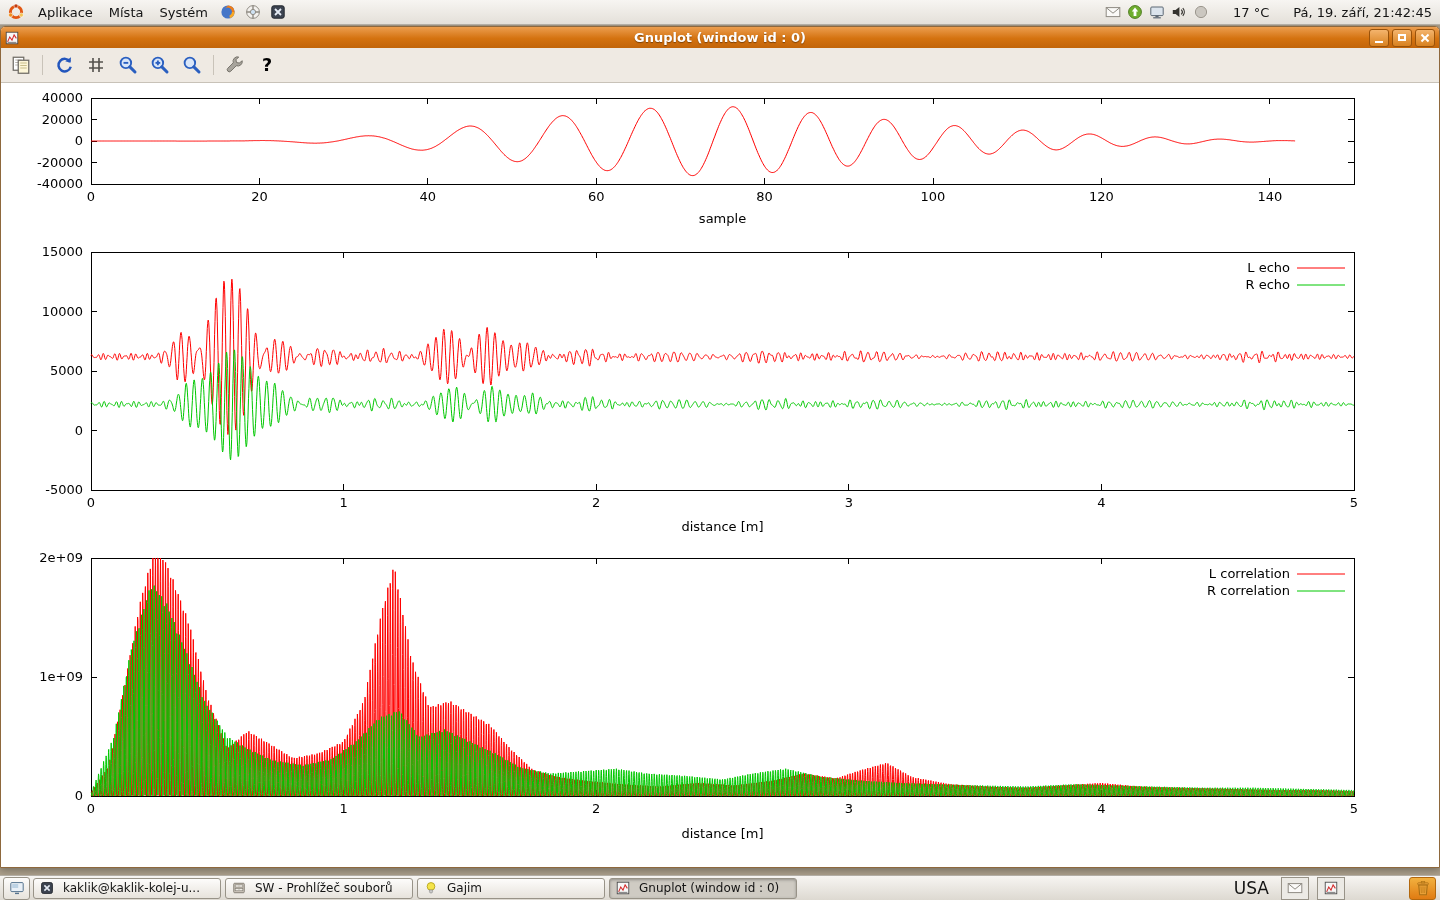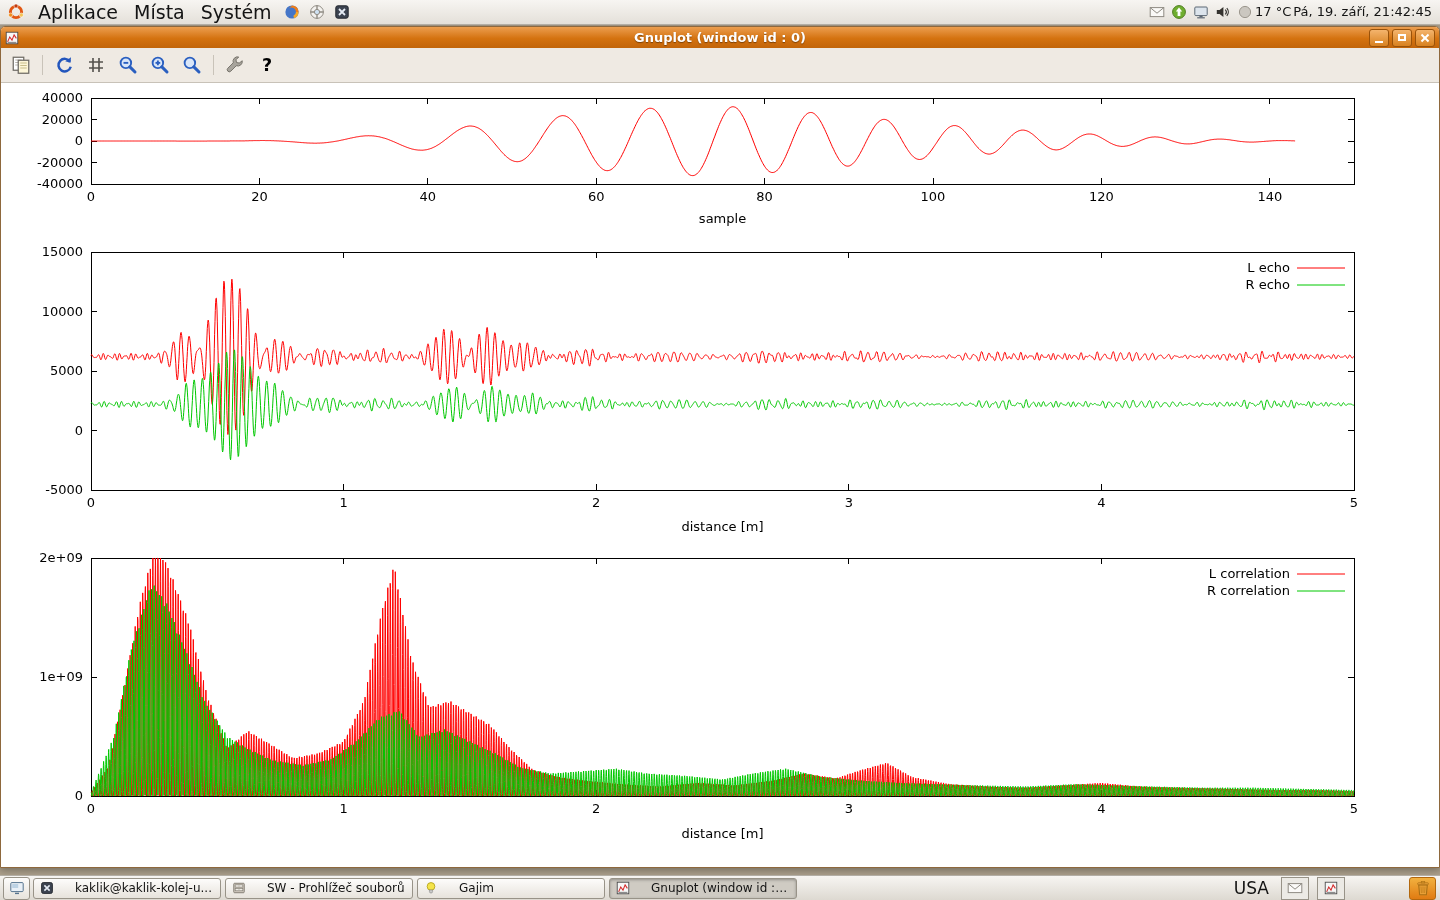--- a/index.html
+++ b/index.html
@@ -6,23 +6,23 @@
   body{width:1440px;height:900px;overflow:hidden;background:#a89a86;
        font-family:"DejaVu Sans","Liberation Sans",sans-serif;}
   .screen{position:relative;width:1440px;height:900px;background:#aca08c}
 
   
   .top-panel{position:absolute;top:0;left:0;width:1440px;height:25px;
     background:linear-gradient(#f7f5f2,#e4e0d9);border-bottom:1px solid #b3aea5;
     display:flex;align-items:center;padding:0 2px;z-index:6;box-sizing:border-box}
   .panel-left{display:flex;align-items:center;height:100%}
   .logo-btn{display:flex;align-items:center;justify-content:center;width:28px;height:24px}
-  .menu-item{font-size:19px;color:#141414;padding:4px 8px;line-height:15px;cursor:default}
+  .menu-item{font-size:13px;color:#141414;padding:4px 8px;line-height:15px;cursor:default}
   .launcher{display:flex;align-items:center;justify-content:center;width:25px;height:24px}
-  .panel-right{margin-left:auto;display:flex;align-items:flex-start;gap:2px;padding-right:6px}
+  .panel-right{margin-left:auto;display:flex;align-items:center;gap:24px;padding-right:6px}
   #panel-tray{display:flex;align-items:center;gap:6px}
   .tray-icon{display:flex;align-items:center}
   .panel-temp,.panel-clock{font-size:13px;color:#141414;white-space:nowrap}
 
   
   .window{position:absolute;top:26px;left:0;width:1440px;height:842px;
     border:1px solid #8e683d;border-radius:5px 5px 0 0;box-sizing:border-box;
     display:flex;flex-direction:column;box-shadow:0 2px 8px rgba(0,0,0,.35);background:#fff}
   .titlebar{height:21px;flex:0 0 21px;background:linear-gradient(#ec9e4f,#d4720f 55%,#c2650a);
     border-radius:4px 4px 0 0;display:flex;align-items:center;padding:0 4px;position:relative}
@@ -48,21 +48,21 @@
   .plot-area{flex:1;background:#fff;position:relative;overflow:hidden}
   svg text{font-family:"DejaVu Sans","Liberation Sans",sans-serif;fill:#000}
 
   
   .taskbar{position:absolute;left:0;bottom:0;width:1440px;height:25px;
     background:linear-gradient(#f7f5f2,#ddd9d1);border-top:1px solid #b3aea5;
     display:flex;align-items:center;gap:3px;padding:0 3px;box-sizing:border-box;z-index:6}
   .tb-iconbtn{width:25px;height:21px;border:1px solid #989388;border-radius:3px;flex:0 0 auto;
     background:linear-gradient(#fdfcfb,#e7e3dc);display:flex;align-items:center;justify-content:center}
   .task-list{display:flex;gap:4px;flex:1;overflow:hidden}
-  .task-btn{width:188px;height:21px;display:flex;align-items:center;gap:21px;padding:0 6px;
+  .task-btn{width:188px;height:21px;display:flex;align-items:center;gap:9px;padding:0 6px;
     border:1px solid #989388;border-radius:3px;background:linear-gradient(#fdfcfb,#e7e3dc);
     font-size:12px;color:#141414;overflow:hidden;box-sizing:border-box;flex:0 0 auto}
   .task-btn .lbl{white-space:nowrap;overflow:hidden;text-overflow:ellipsis}
   .task-btn .tb-ic{display:flex;align-items:center;flex:0 0 auto}
   .task-btn.active{background:#cfcbc3;box-shadow:inset 0 1px 3px rgba(0,0,0,.3)}
   .tb-right{margin-left:auto;display:flex;align-items:center;gap:8px;padding-right:1px}
   .kb-layout{font-size:17px;color:#141414;padding:2px 4px}
   .tray-box{width:26px;height:21px;border:1px solid #989388;background:#eceae5;
     display:flex;align-items:center;justify-content:center}
   .tb-trash{width:27px;height:23px;margin-left:56px;display:flex;align-items:center;justify-content:center;

